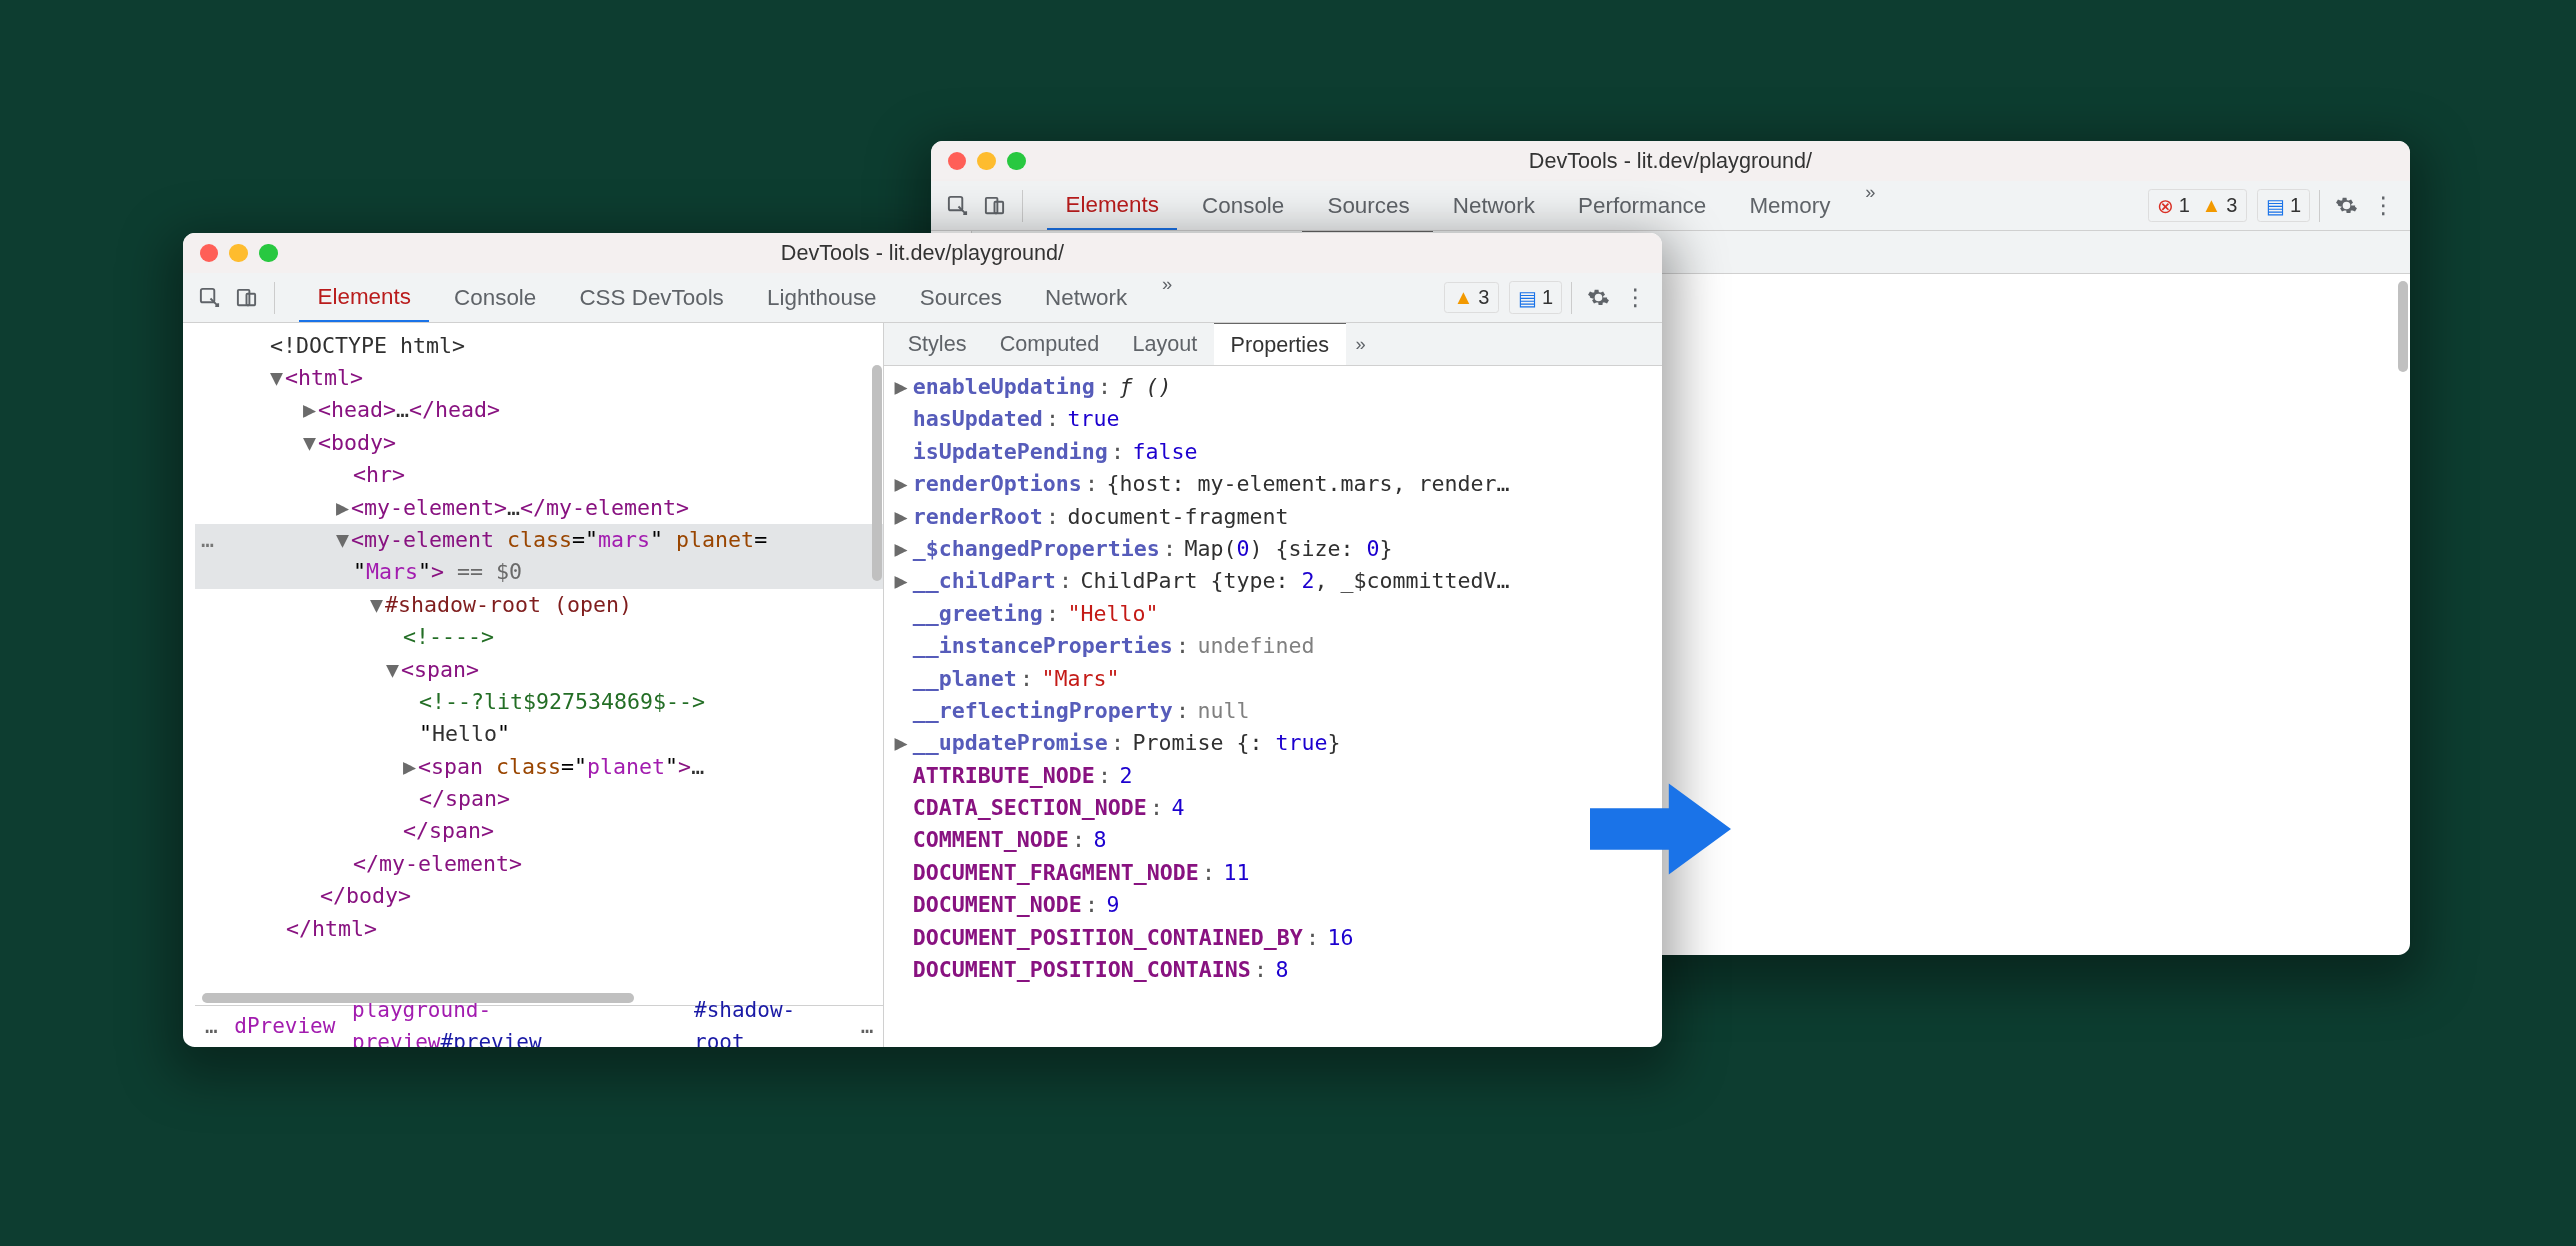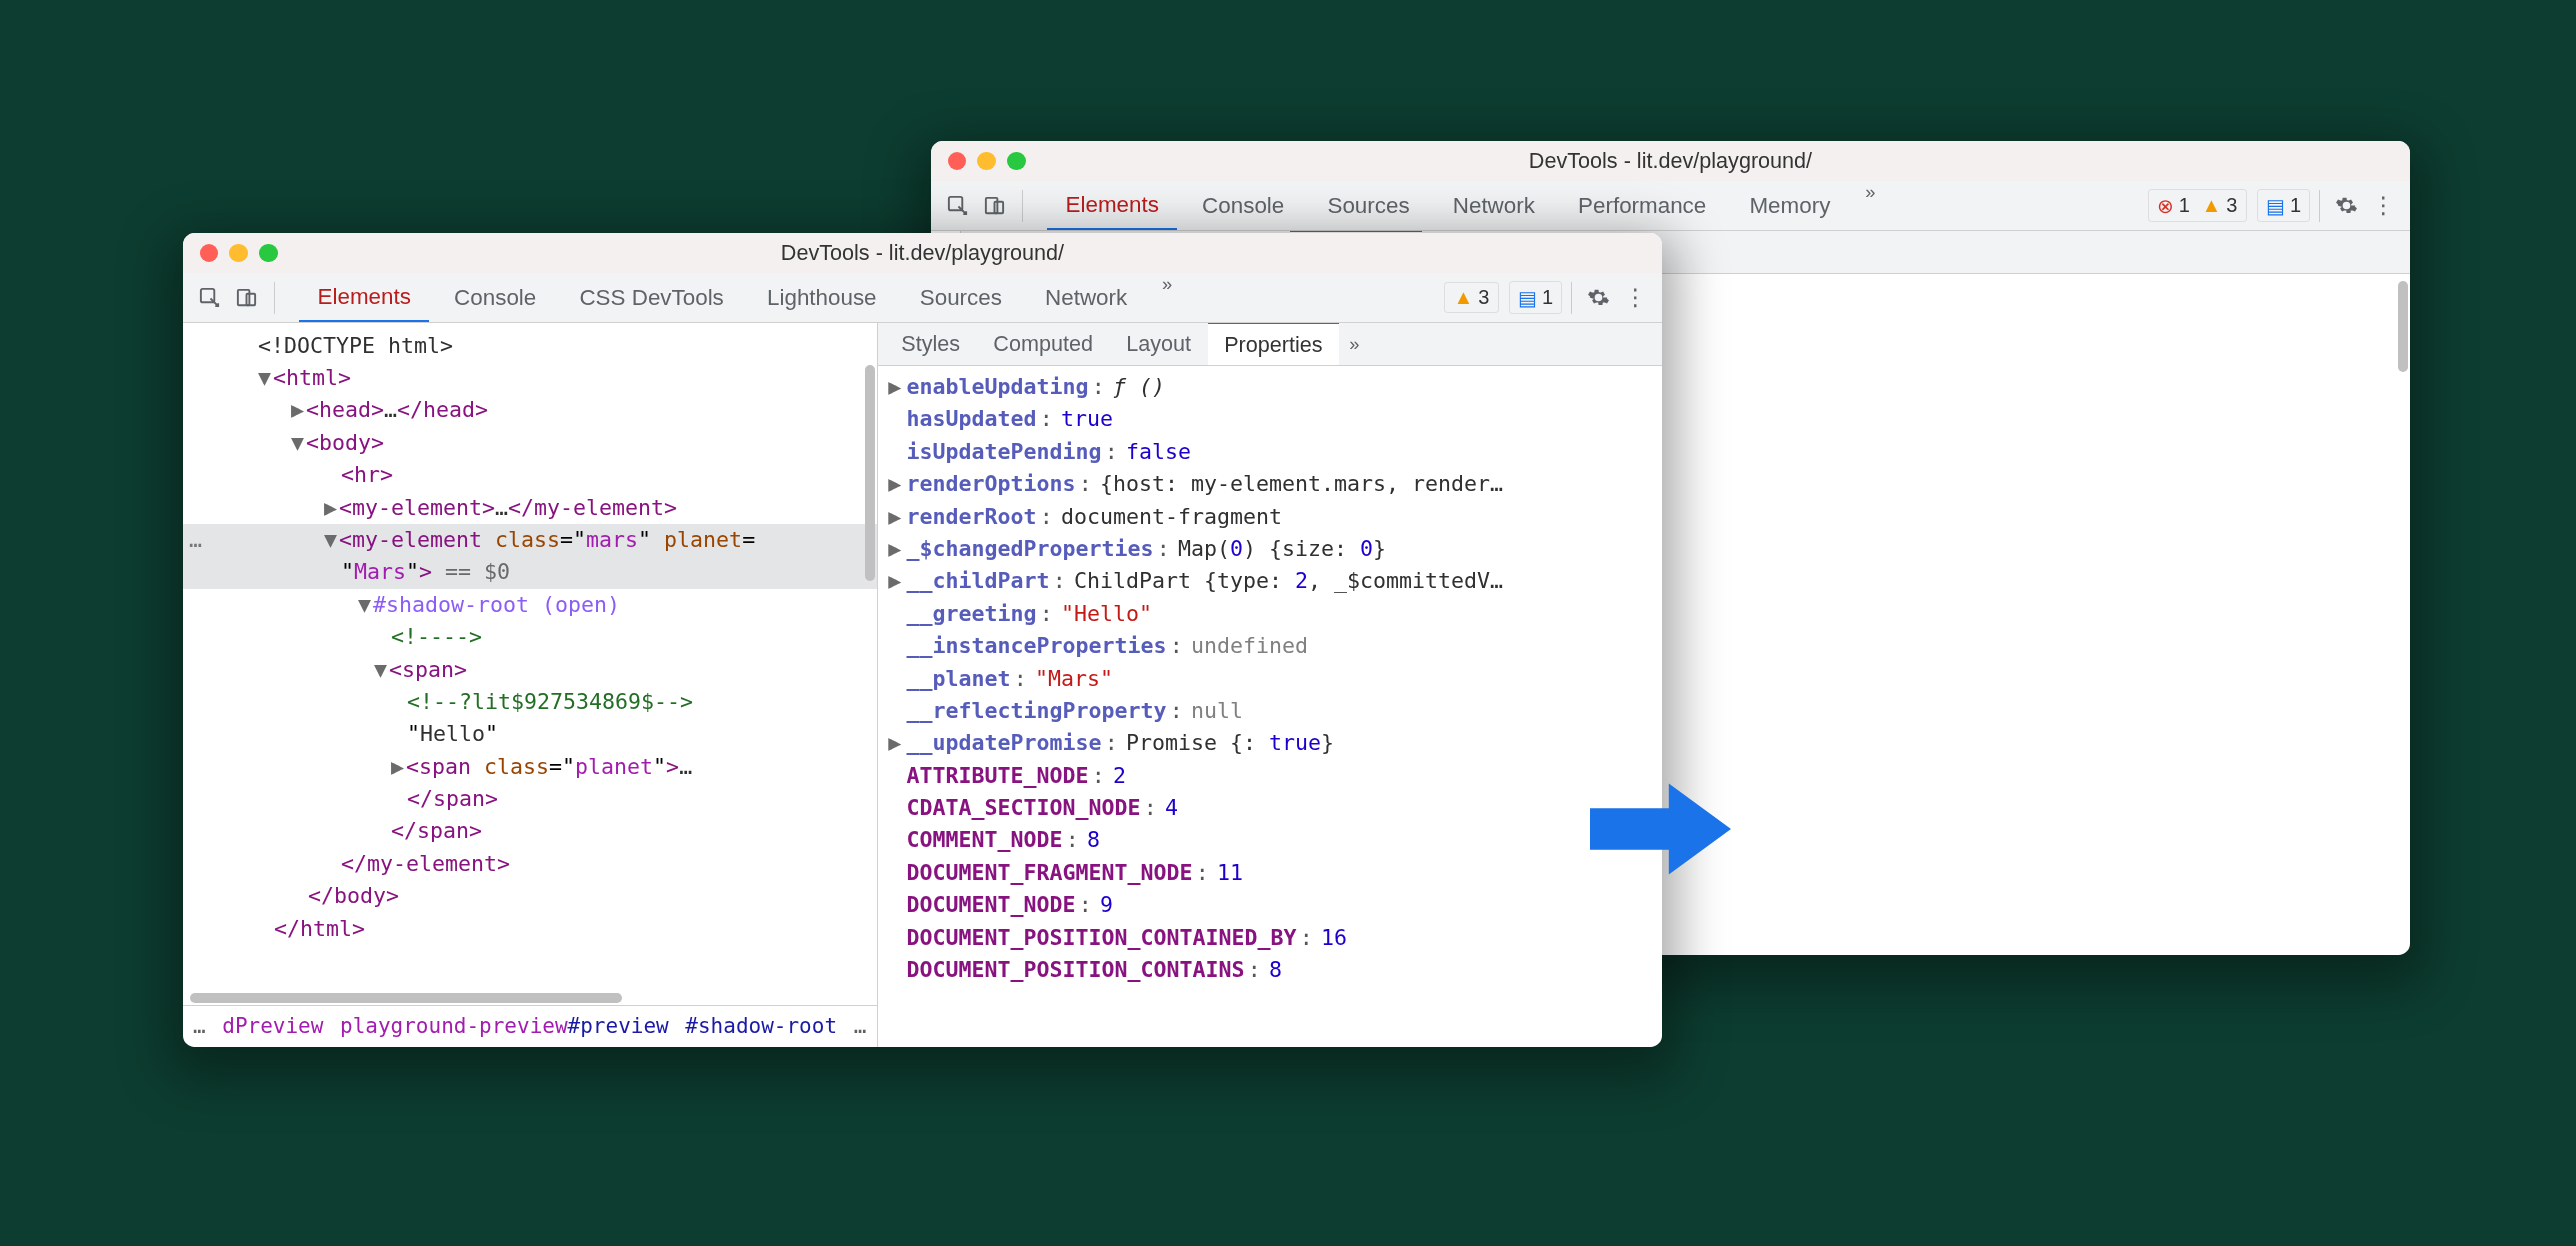--- a/index.html
+++ b/index.html
@@ -53,21 +53,21 @@
   .tabs { display:flex; margin-left:16.6px; gap: 6.6px; align-items:stretch; height:100%; }
   .tab { padding: 0 18.3px; display:flex; align-items:center; color:#5f6368; cursor:pointer; font-size:22.4px;}
   .tab.active { color:#b91c1c; border-bottom: 2.5px solid #1a73e8; }
   .toolbar .spacer { flex:1; }
   .sep { width:0.8px; height:32px; background:#ccc; margin:0 8.3px;}
   .badge { display:flex; align-items:center; gap:5px; padding:3.3px 8.3px; border:0.8px solid #ddd; border-radius:3.3px; font-size:20px; color:#333;}
   .dotwarn{color:#f29900;} .doterr{color:#d93025;} .dotinfo{color:#1a73e8;}
   .ml { margin-left:10px; }
 
   
-  .split { display:flex; flex:1; min-height:0; }
+  .split { display:flex; flex:1; min-height:0;margin-left:12px; }
   .pane { display:flex; flex-direction:column; overflow:hidden; }
   .pane.left { flex: 0 0 47%; border-right: 0.8px solid #d0d0d0;}
   .pane.right { flex:1; }
 
   .subtabs {
     display:flex; align-items:center; height:43px; background:#f1f3f4;
     border-bottom:0.8px solid #d0d0d0; padding:0 6.6px;
   }
   .subtab { padding:0 16.6px; color:#5f6368; height:100%; display:flex; align-items:center; font-size:21.6px;}
   .subtab.active{ color:#333; font-weight:500; background:#fff; border-top:1.7px solid #666; }
@@ -81,21 +81,21 @@
   .dom .row { display:flex; align-items:flex-start; }
   .dom .row.selected { background:#e3e5e7; }
   .dom .gut { width:25px; text-align:center; color:#777; user-select:none;}
   .tri { display:inline-block; width:15px; color:#6b6b6b; }
   .tag{color:#881280;}
   .attrn{color:#994500;}
   .attrv{color:#a21caf;}
   .punc{color:#881280;}
   .cmt{color:#236e25;}
   .txt{color:#303030;}
-  .m0{color:#8b5cf6;}
+  .m0{color:#7f1d1d;}
   .sel-aux{color:#6a6a6a;}
 
   
   .crumb { height:42px; border-top:0.8px solid #d0d0d0; display:flex; align-items:center; padding:0 10px; gap:16.6px; color:#606060; font-size:21px;}
   .crumb .id{color:#1a1aa6;}
   .crumb .hl{color:#a21caf;}
 
   
   .props { padding: 5px 8.3px 5px 10px; }
   .prop { display:flex; align-items:flex-start; gap:3.3px; white-space:nowrap;}

